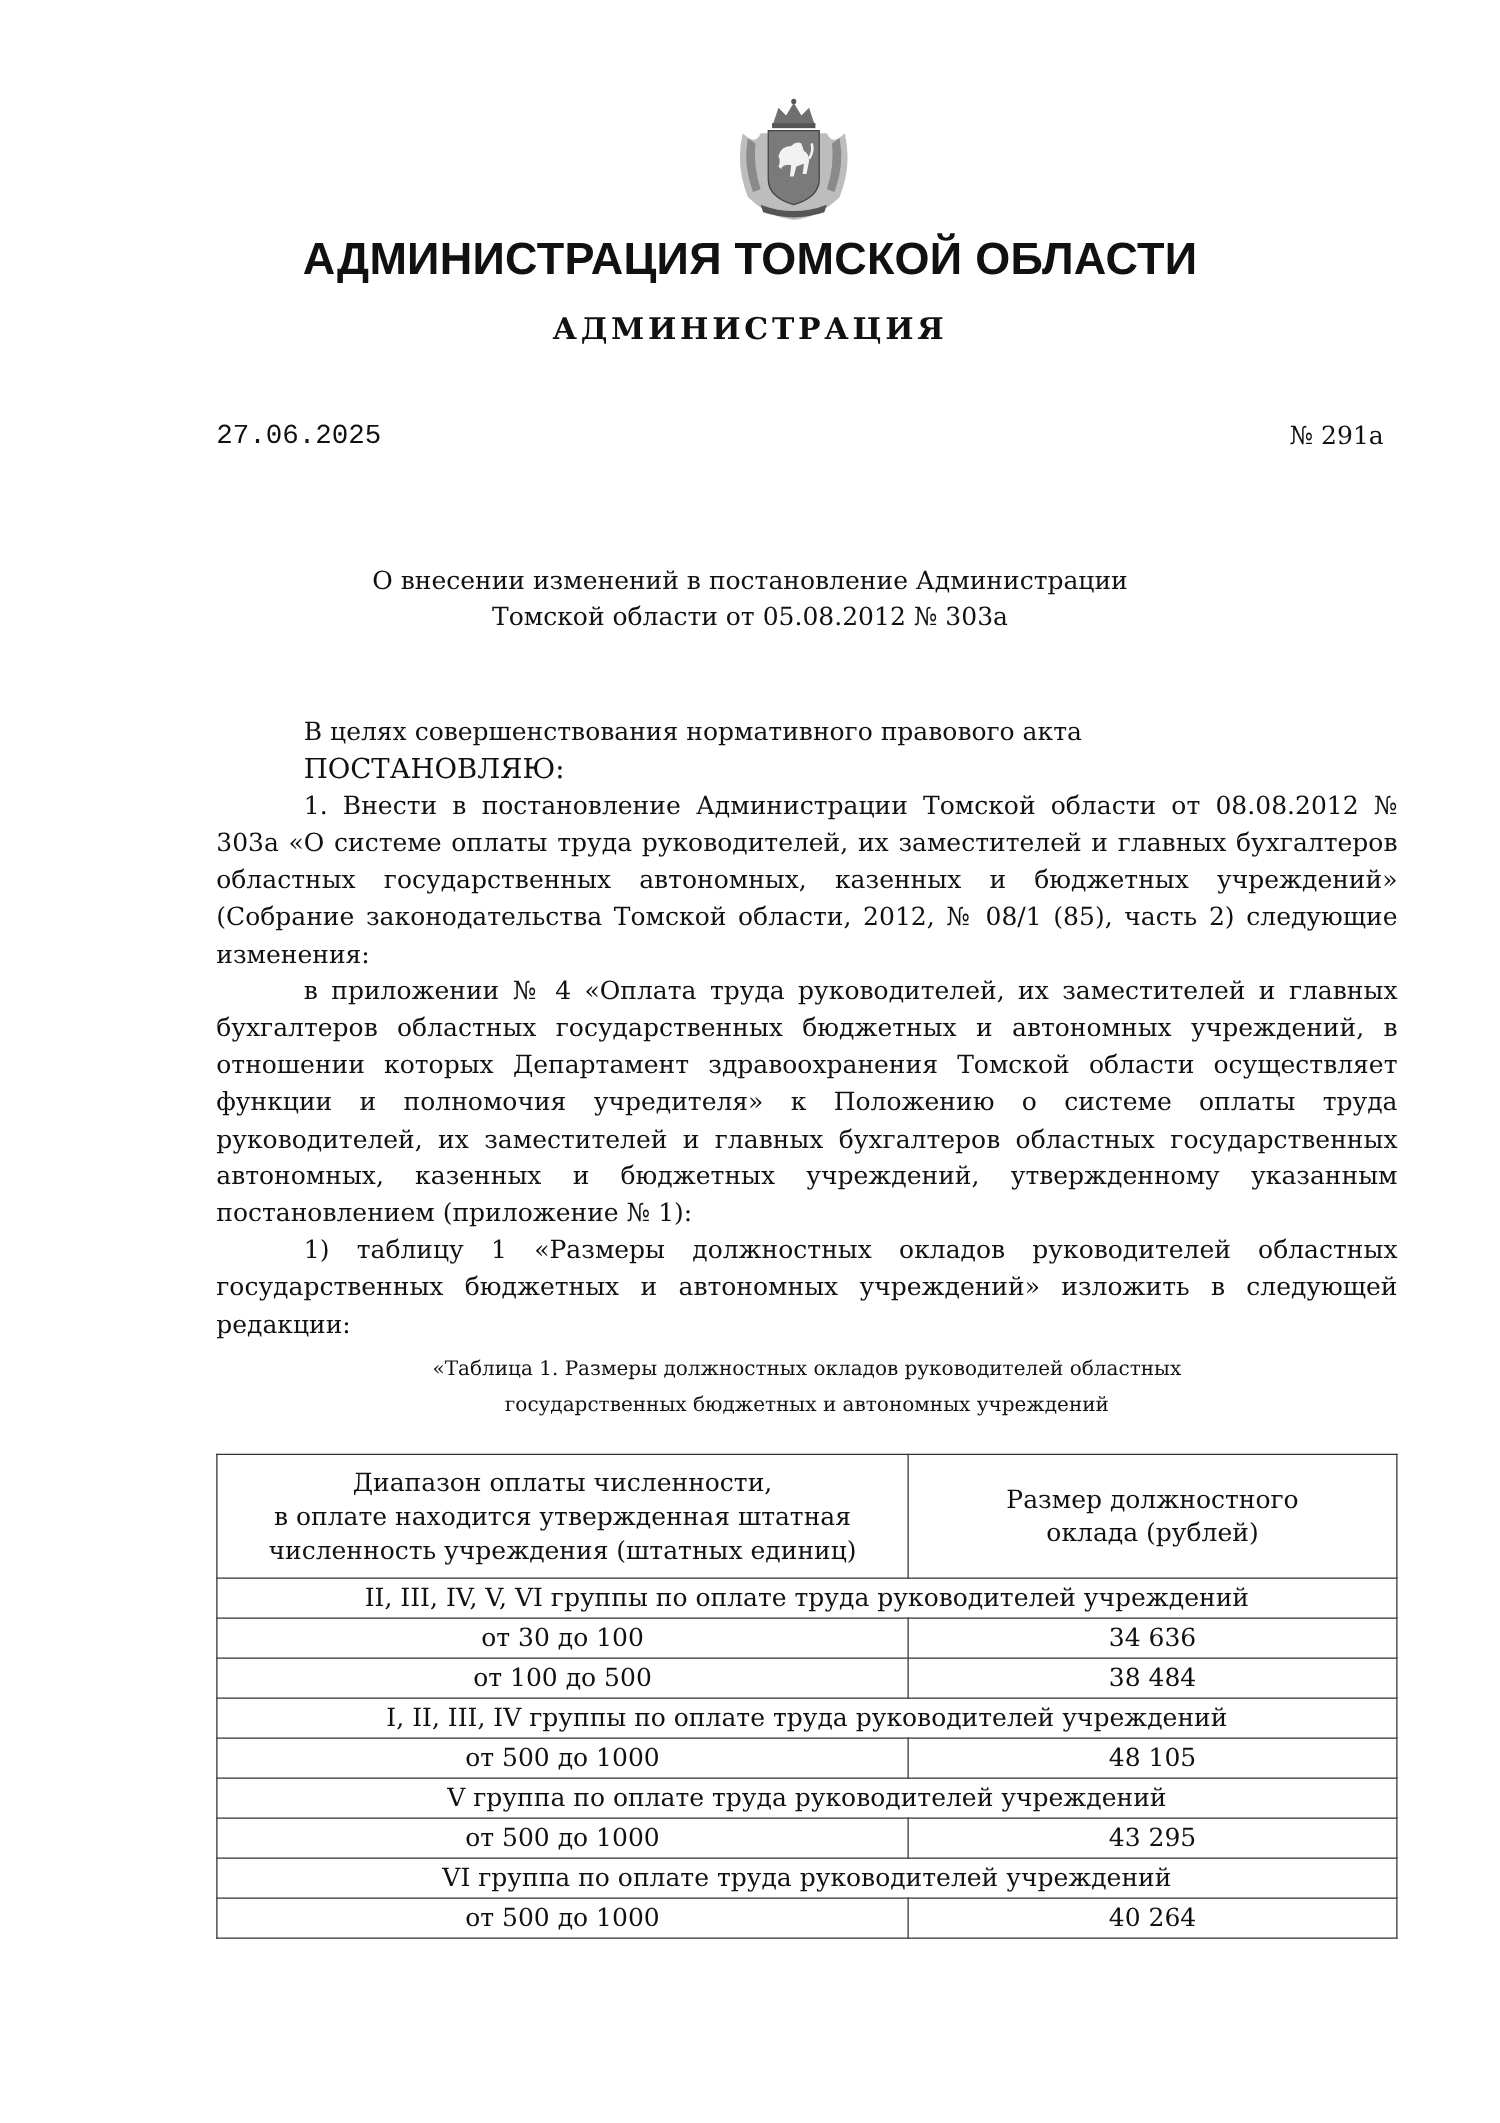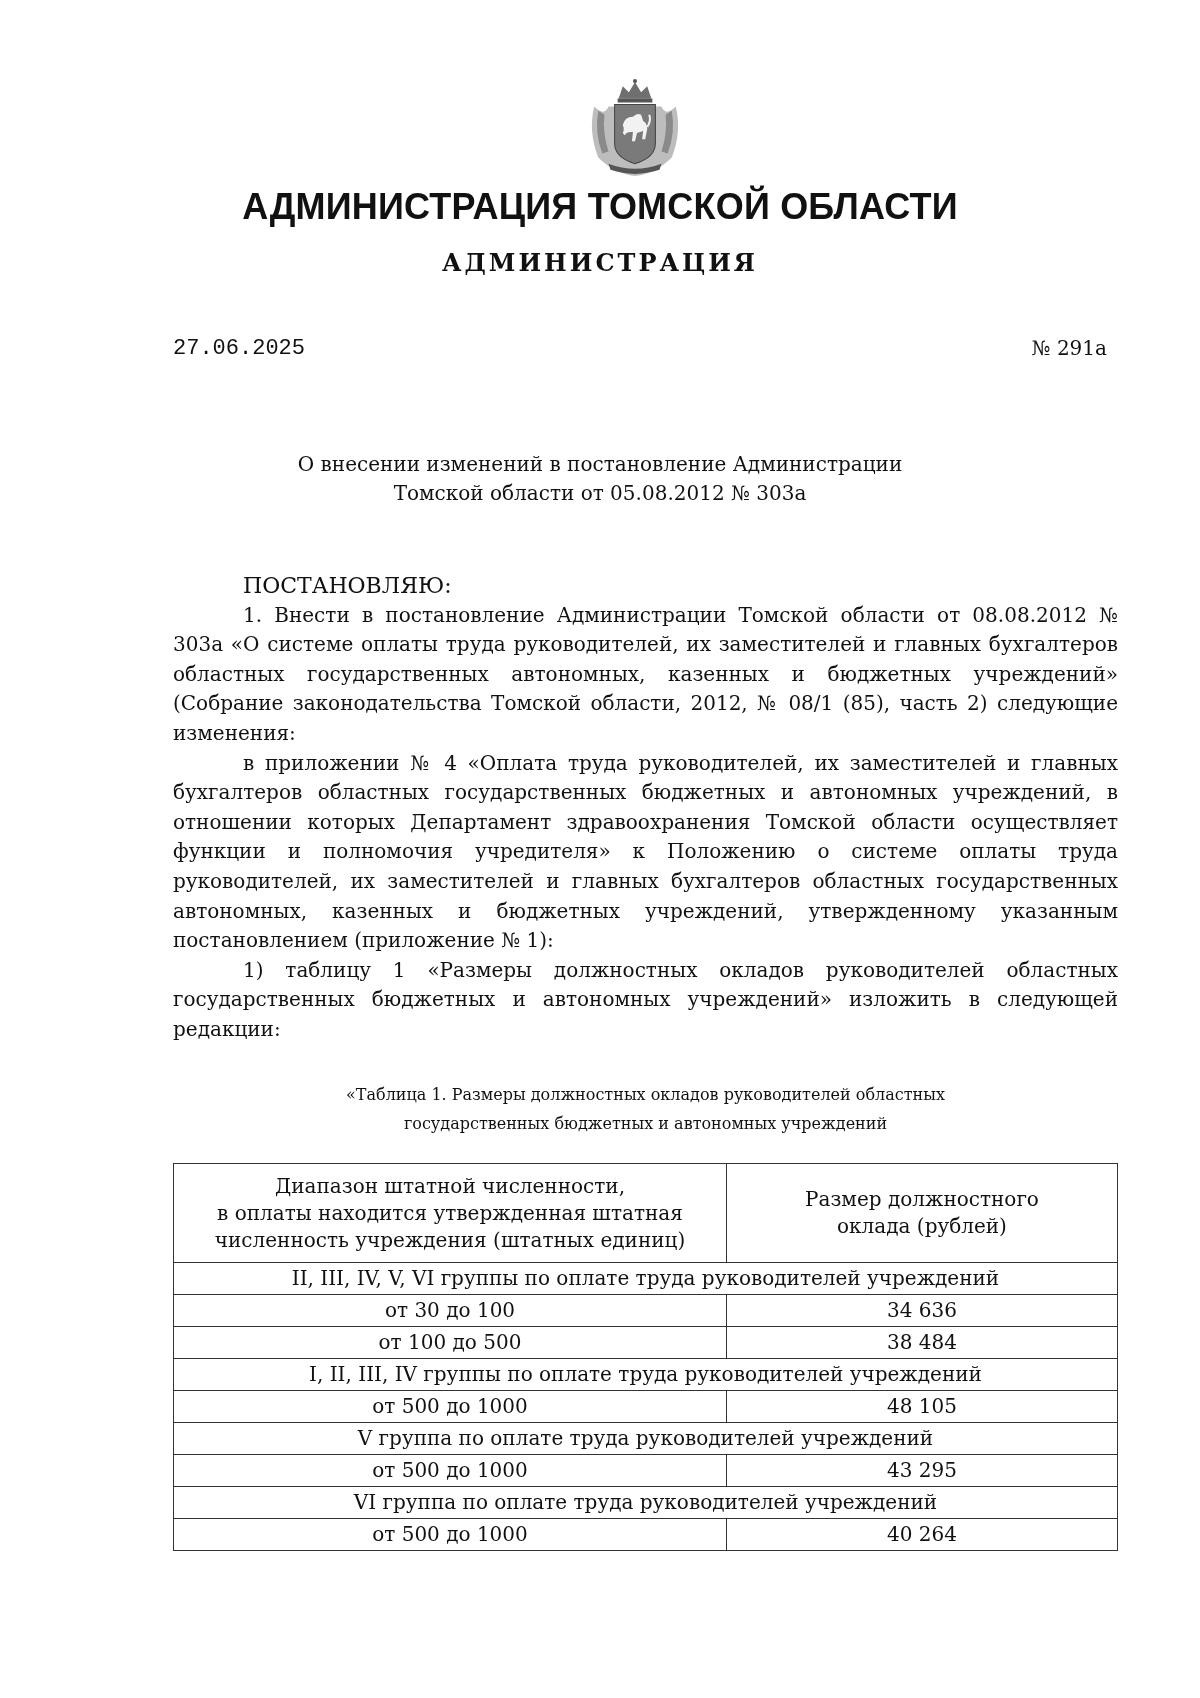--- a/index.html
+++ b/index.html
@@ -64,37 +64,38 @@
 
   <div class="date">27.06.2025</div>
   <div class="number">№ 291а</div>
 
   <div class="subject">
     <div>О внесении изменений в постановление Администрации</div>
     <div>Томской области от 05.08.2012 № 303а</div>
   </div>
 
   <div class="body">
+    <p class="indent">В целях совершенствования нормативного правового акта</p>
     <p class="indent caps">ПОСТАНОВЛЯЮ:</p>
     <p class="indent">1. Внести в постановление Администрации Томской области от 08.08.2012 № 303а «О системе оплаты труда руководителей, их заместителей и главных бухгалтеров областных государственных автономных, казенных и бюджетных учреждений» (Собрание законодательства Томской области, 2012, № 08/1 (85), часть 2) следующие изменения:</p>
     <p class="indent">в приложении № 4 «Оплата труда руководителей, их заместителей и главных бухгалтеров областных государственных бюджетных и автономных учреждений, в отношении которых Департамент здравоохранения Томской области осуществляет функции и полномочия учредителя» к Положению о системе оплаты труда руководителей, их заместителей и главных бухгалтеров областных государственных автономных, казенных и бюджетных учреждений, утвержденному указанным постановлением (приложение № 1):</p>
     <p class="indent">1) таблицу 1 «Размеры должностных окладов руководителей областных государственных бюджетных и автономных учреждений» изложить в следующей редакции:</p>
   </div>
 
   <div class="table-caption">
     <div>«Таблица 1. Размеры должностных окладов руководителей областных</div>
     <div>государственных бюджетных и автономных учреждений</div>
   </div>
 
   <table class="salary">
     <tbody>
         <tr>
       <th class="col1">
-        <div>Диапазон штатной численности,</div>
-        <div>в оплаты находится утвержденная штатная</div>
+        <div>Диапазон оплаты численности,</div>
+        <div>в оплате находится утвержденная штатная</div>
         <div>численность учреждения (штатных единиц)</div>
       </th>
       <th>
         <div>Размер должностного</div>
         <div>оклада (рублей)</div>
       </th>
     </tr>
 
     <tr>
       <td class="group" colspan="2">II, III, IV, V, VI группы по оплате труда руководителей учреждений</td>

